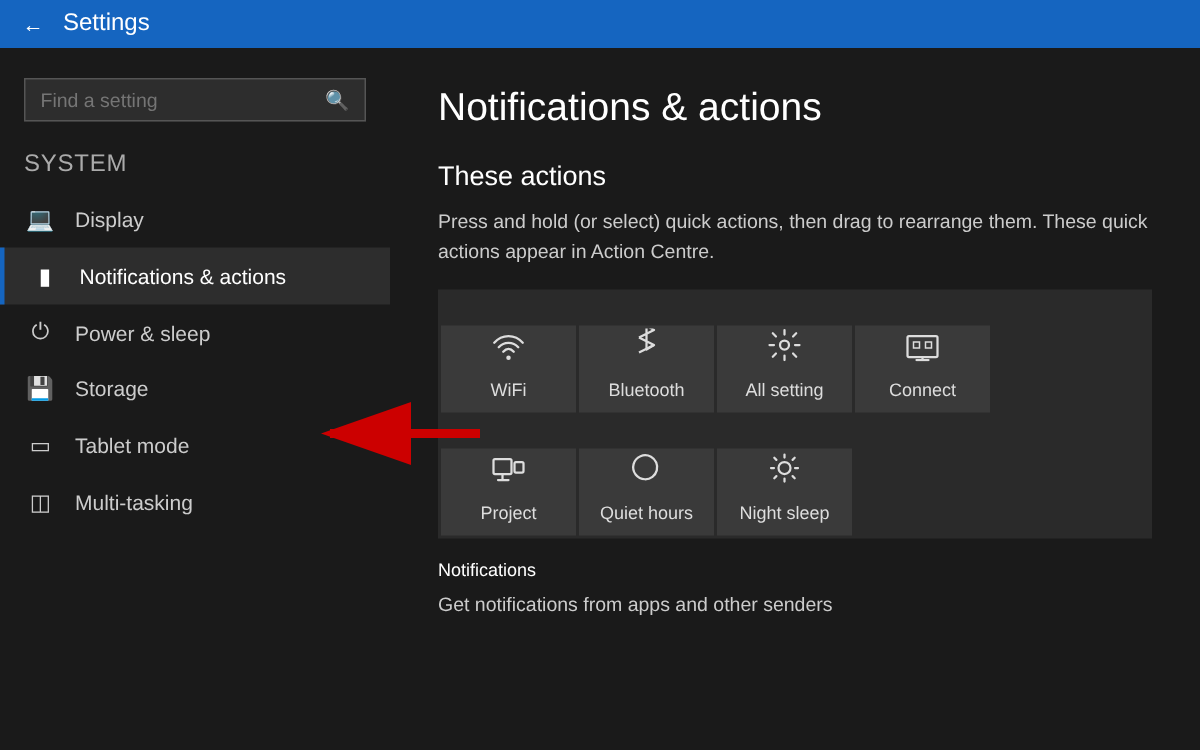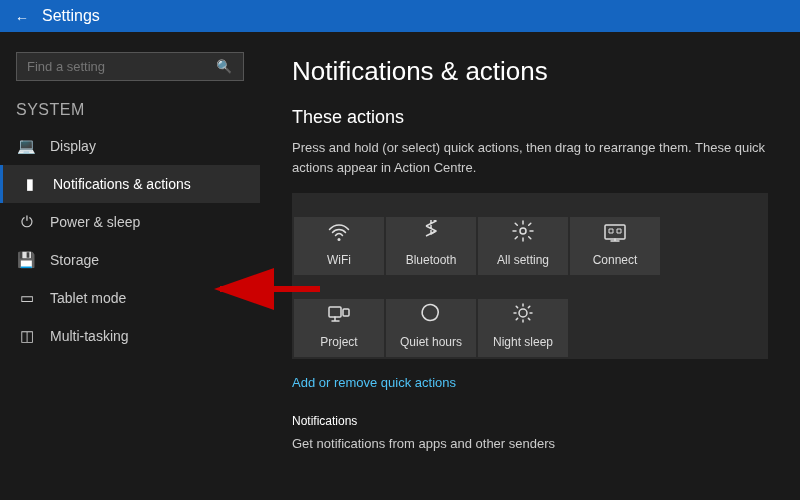--- a/index.html
+++ b/index.html
@@ -306,21 +306,20 @@
         <span class="tile-icon">
           <svg width="22" height="22" viewBox="0 0 22 22" fill="none" xmlns="http://www.w3.org/2000/svg">
             <circle cx="11" cy="11" r="4" stroke="#ddd" stroke-width="1.5" fill="none"></circle>
             <path d="M11 2v2M11 18v2M2 11h2M18 11h2M4.2 4.2l1.4 1.4M16.4 16.4l1.4 1.4M4.2 17.8l1.4-1.4M16.4 5.6l1.4-1.4" stroke="#ddd" stroke-width="1.5" stroke-linecap="round"></path>
           </svg>
         </span>
         <span class="tile-label">Night sleep</span>
       </div>
     </div>
 
-    <a class="add-remove-link">Add or remove quick actions</a>
 
     <div class="notifications-title">Notifications</div>
     <div class="notifications-desc">Get notifications from apps and other senders</div>
   </div>
 
   <svg class="arrow-overlay" width="800" height="500" xmlns="http://www.w3.org/2000/svg">
     <defs>
       <marker id="arrowhead" markerWidth="10" markerHeight="7" refX="9" refY="3.5" orient="auto">
         <polygon points="0 0, 10 3.5, 0 7" fill="#cc0000"></polygon>
       </marker>

